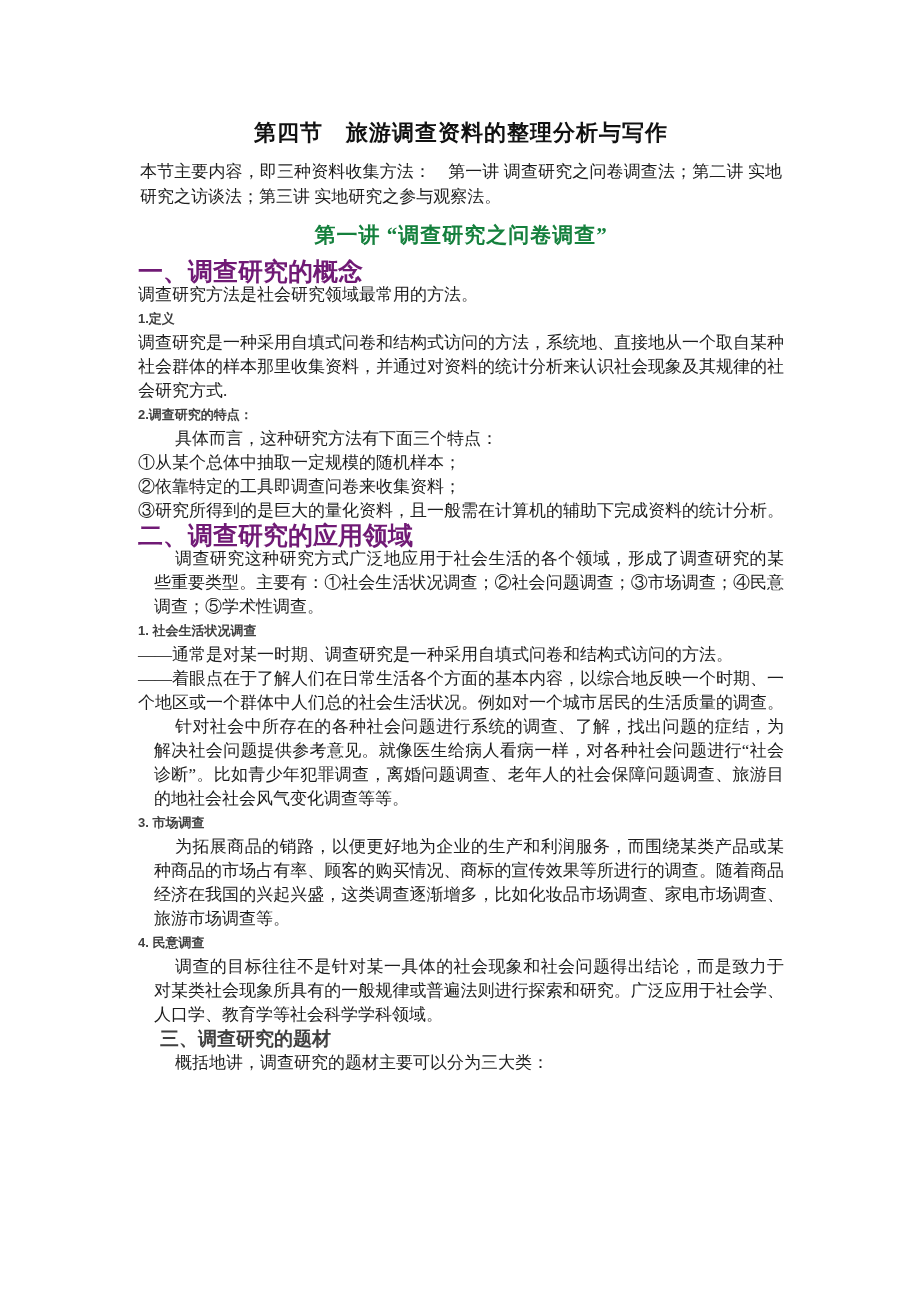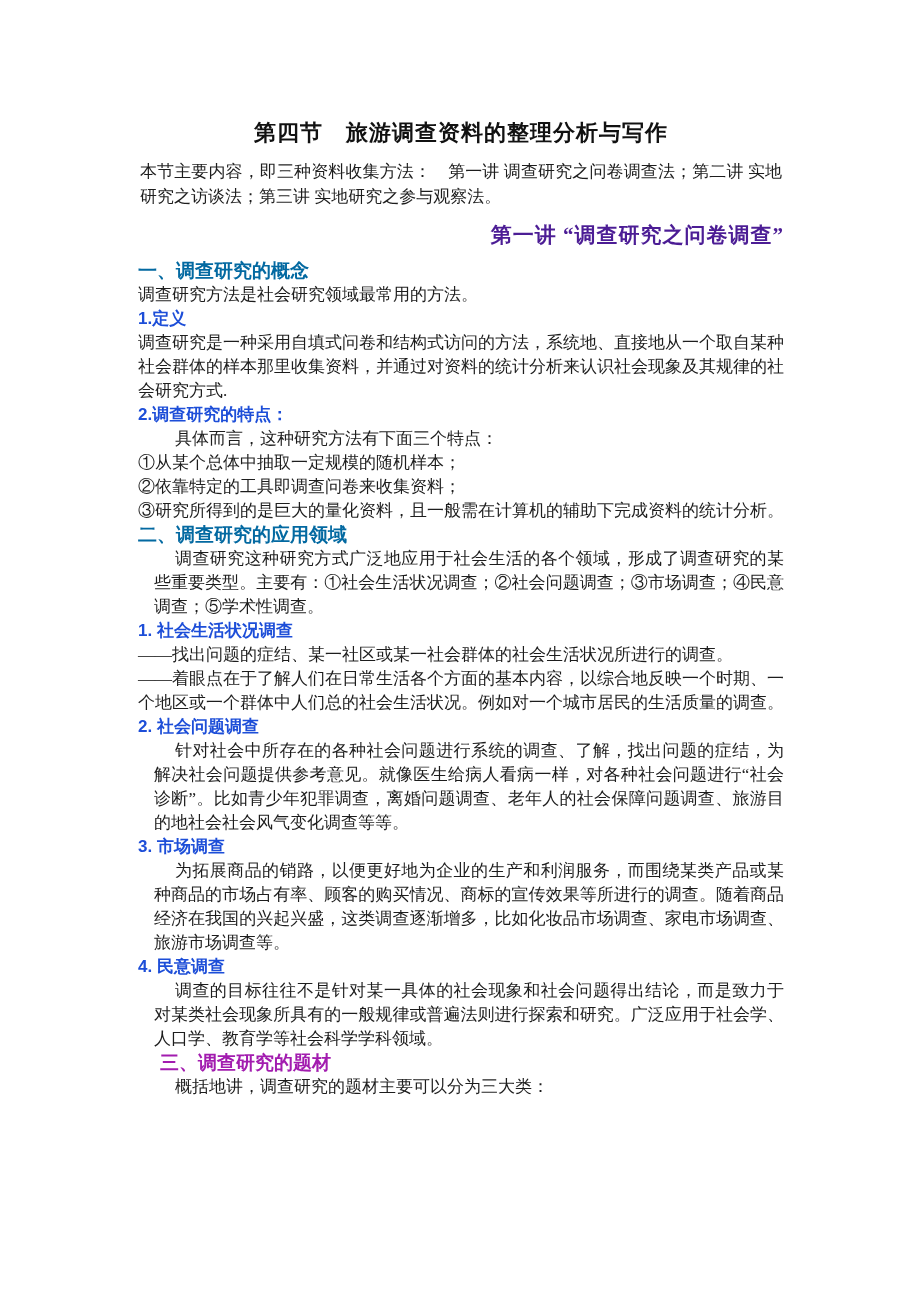--- a/index.html
+++ b/index.html
@@ -41,52 +41,52 @@
     line-height: 25px;
     text-align: justify;
   }
   
   .lecture-title {
     margin: 11px 0 9px 0;
     font-family: "Liberation Serif", serif;
     font-weight: bold;
     font-size: 21px;
     line-height: 30px;
-    text-align: right;
-    color: #4c1d95;
+    text-align: center;
+    color: #15803d;
     letter-spacing: 1px;
   }
   
   .blk {
     margin: 0;
     font-size: 17px;
     line-height: 24px;
     text-align: justify;
   }
   .blk.h3 {
     font-family: "Liberation Sans", sans-serif;
     font-weight: bold;
-    font-size: 19px;
+    font-size: 25px;
     text-align: left;
-    color: #0369a1;
+    color: #701a75;
   }
   .blk.h3-indent {
     font-family: "Liberation Sans", sans-serif;
     font-weight: bold;
     font-size: 19px;
     text-align: left;
-    color: #a21caf;
+    color: #404040;
     text-indent: 22px;
   }
   .blk.h4 {
     font-family: "Liberation Sans", sans-serif;
     font-weight: bold;
-    font-size: 17px;
+    font-size: 13px;
     text-align: left;
-    color: #1d4ed8;
+    color: #404040;
   }
   .blk.p-indent {
     text-indent: 21px;
     margin-left: 16px;
   }
 </style>
 </head>
 <body>
 
 <div class="page">
@@ -100,23 +100,22 @@
         <div class="blk h4">1.定义</div>
         <div class="blk p">调查研究是一种采用自填式问卷和结构式访问的方法，系统地、直接地从一个取自某种社会群体的样本那里收集资料，并通过对资料的统计分析来认识社会现象及其规律的社会研究方式.</div>
         <div class="blk h4">2.调查研究的特点：</div>
         <div class="blk p-indent">具体而言，这种研究方法有下面三个特点：</div>
         <div class="blk p">①从某个总体中抽取一定规模的随机样本；</div>
         <div class="blk p">②依靠特定的工具即调查问卷来收集资料；</div>
         <div class="blk p">③研究所得到的是巨大的量化资料，且一般需在计算机的辅助下完成资料的统计分析。</div>
         <div class="blk h3">二、调查研究的应用领域</div>
         <div class="blk p-indent">调查研究这种研究方式广泛地应用于社会生活的各个领域，形成了调查研究的某些重要类型。主要有：①社会生活状况调查；②社会问题调查；③市场调查；④民意调查；⑤学术性调查。</div>
         <div class="blk h4">1. 社会生活状况调查</div>
-        <div class="blk p">——找出问题的症结、某一社区或某一社会群体的社会生活状况所进行的调查。</div>
+        <div class="blk p">——通常是对某一时期、调查研究是一种采用自填式问卷和结构式访问的方法。</div>
         <div class="blk p">——着眼点在于了解人们在日常生活各个方面的基本内容，以综合地反映一个时期、一个地区或一个群体中人们总的社会生活状况。例如对一个城市居民的生活质量的调查。</div>
-        <div class="blk h4">2. 社会问题调查</div>
         <div class="blk p-indent">针对社会中所存在的各种社会问题进行系统的调查、了解，找出问题的症结，为解决社会问题提供参考意见。就像医生给病人看病一样，对各种社会问题进行“社会诊断”。比如青少年犯罪调查，离婚问题调查、老年人的社会保障问题调查、旅游目的地社会社会风气变化调查等等。</div>
         <div class="blk h4">3. 市场调查</div>
         <div class="blk p-indent">为拓展商品的销路，以便更好地为企业的生产和利润服务，而围绕某类产品或某种商品的市场占有率、顾客的购买情况、商标的宣传效果等所进行的调查。随着商品经济在我国的兴起兴盛，这类调查逐渐增多，比如化妆品市场调查、家电市场调查、旅游市场调查等。</div>
         <div class="blk h4">4. 民意调查</div>
         <div class="blk p-indent">调查的目标往往不是针对某一具体的社会现象和社会问题得出结论，而是致力于对某类社会现象所具有的一般规律或普遍法则进行探索和研究。广泛应用于社会学、人口学、教育学等社会科学学科领域。</div>
         <div class="blk h3-indent">三、调查研究的题材</div>
         <div class="blk p-indent">概括地讲，调查研究的题材主要可以分为三大类：</div>
       </div>
   </div>
 </div>

